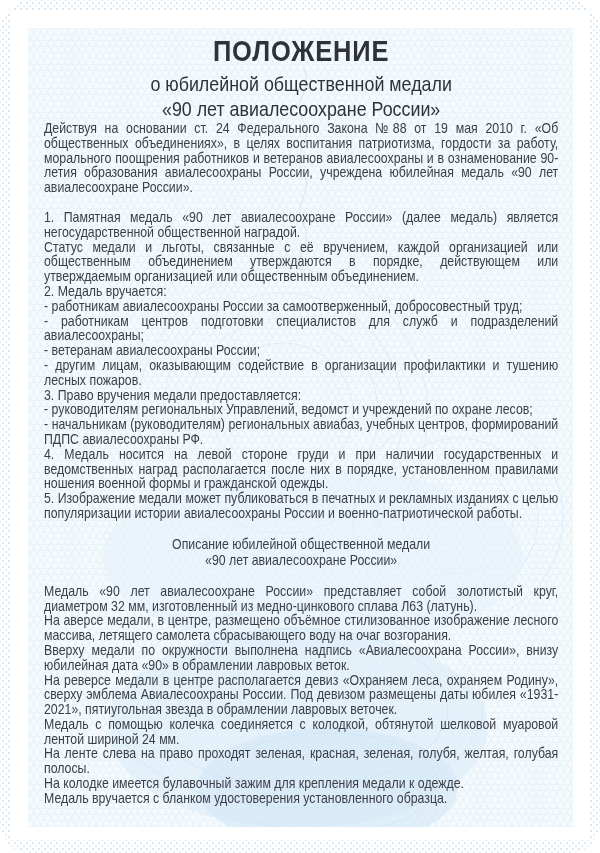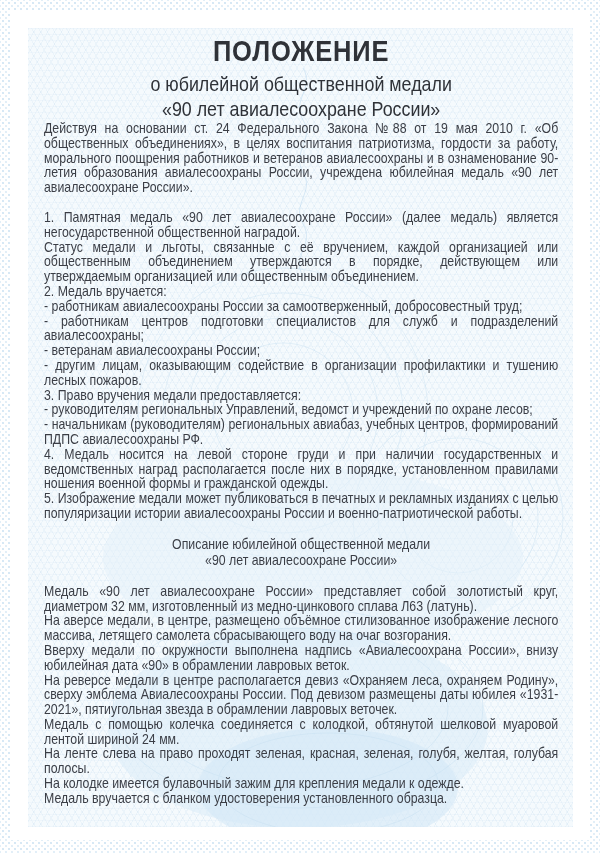--- a/index.html
+++ b/index.html
@@ -11,20 +11,21 @@
   }
   .page {
     position: relative; width: 600px; height: 853px;
     background-color: var(--frame-white, #fdfeff);
     
     background-image:
       radial-gradient(circle, rgba(150,195,228,0.38) 0.7px, rgba(0,0,0,0) 1.5px),
       radial-gradient(circle, rgba(150,195,228,0.28) 0.7px, rgba(0,0,0,0) 1.5px);
     background-size: 6px 6px, 6px 6px;
     background-position: 0 0, 3px 3px;
+    border-radius: 31px;
   }
   .frame {
     position: absolute; left: 10px; top: 10px; right: 11px; bottom: 13px;
     background: var(--frame-white, #ffffff);
   }
   .inner {
     position: absolute; left: 28px; top: 28px; right: 27px; bottom: 26px;
     background-color: var(--page-background, #f5fafd);
     
     background-image:

